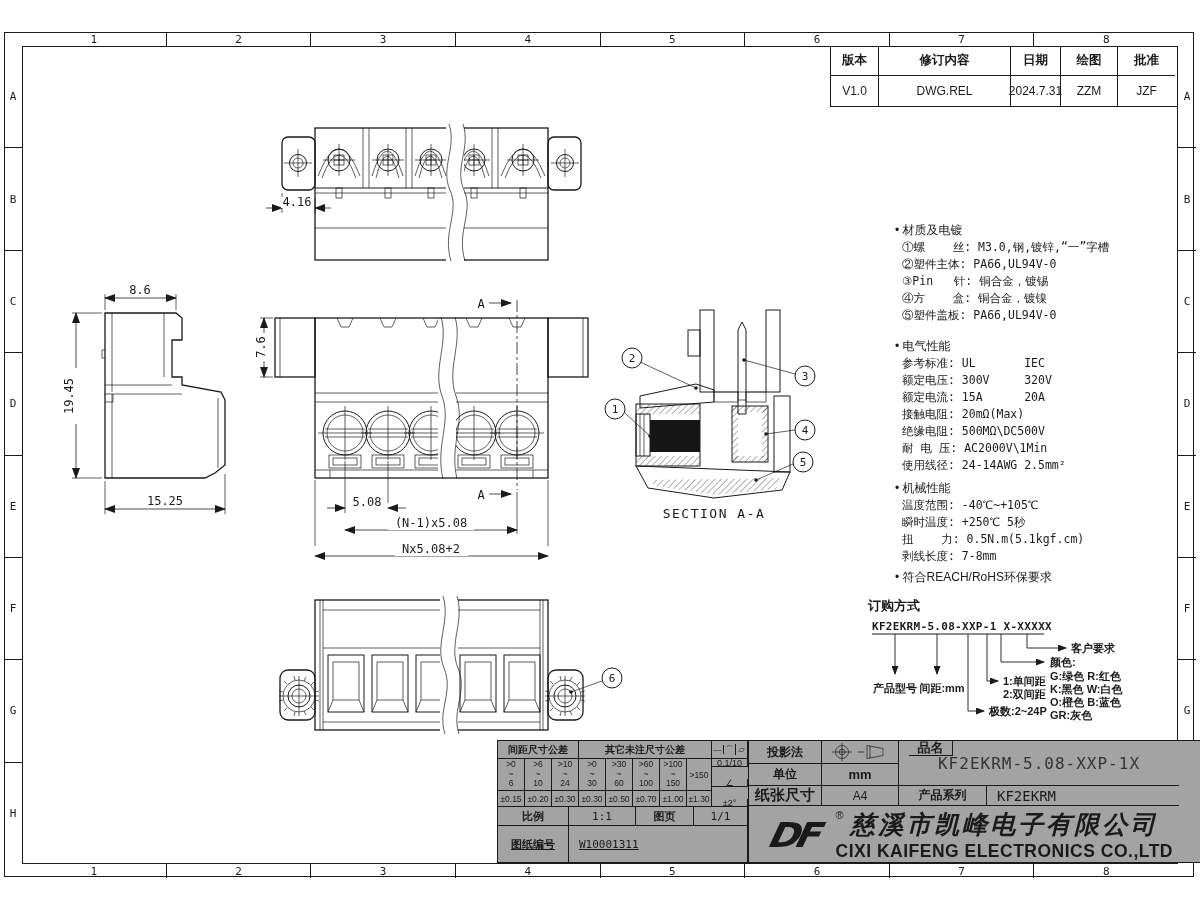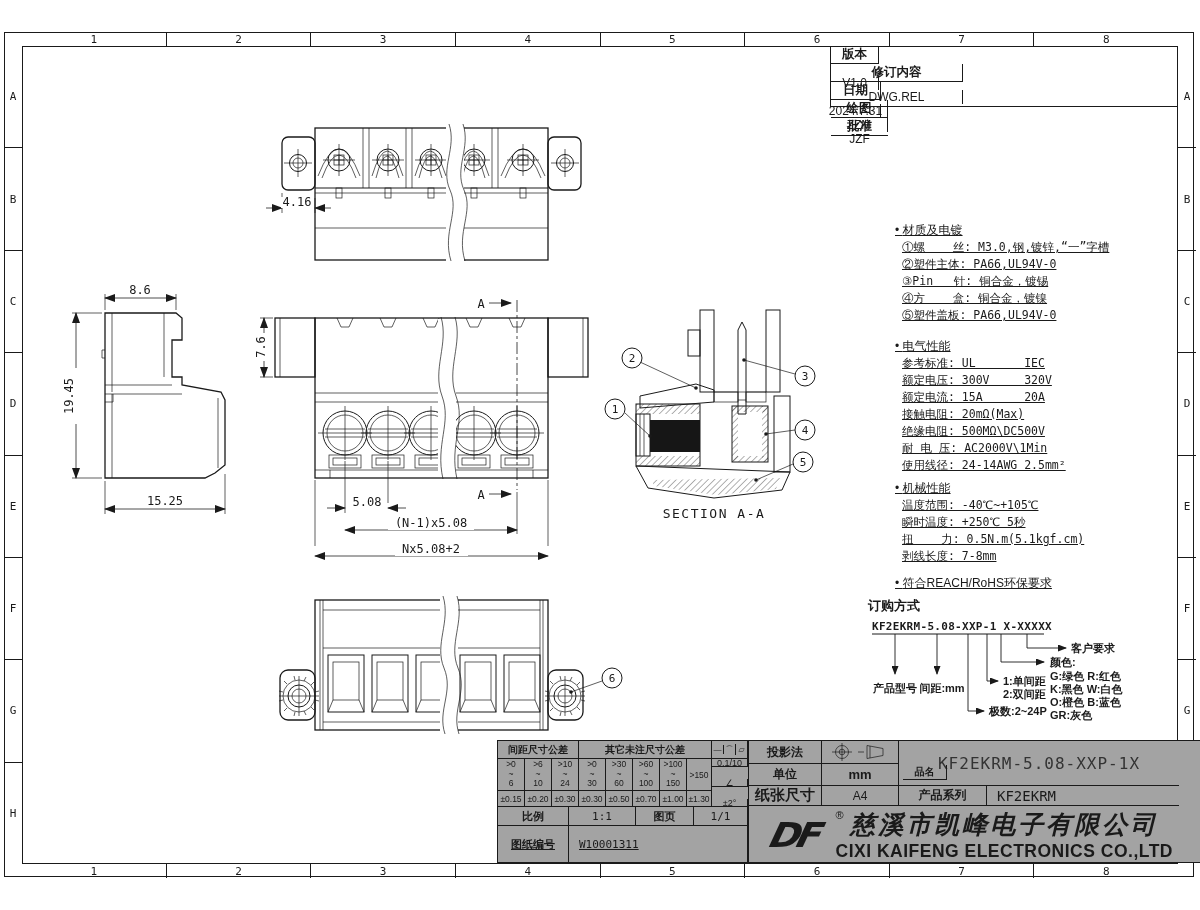--- a/index.html
+++ b/index.html
@@ -13,28 +13,28 @@
   .band-h{left:22px;width:1156px;height:14px;}
   .band-v{top:46px;width:18px;height:818px;flex-direction:column;}
   .band-cell{flex:1;display:flex;align-items:center;justify-content:center;
     font:11px "DejaVu Sans Mono",monospace;box-sizing:border-box;}
   .band-h .band-cell{border-right:1px solid #1a1a1a;}
   .band-h .band-cell:last-child{border-right:none;}
   .band-v .band-cell{border-bottom:1px solid #1a1a1a;}
   .band-v .band-cell:last-child{border-bottom:none;}
   
   #rev{left:830px;top:46px;width:348px;border-left:1.2px solid #1a1a1a;border-bottom:1.2px solid #1a1a1a;box-sizing:border-box;}
-  .rev-row{display:flex;height:30px;flex-direction:column;}
+  .rev-row{display:flex;height:30px;}
   .rev-cell{border-right:1px solid #1a1a1a;border-bottom:1px solid #1a1a1a;display:flex;align-items:center;justify-content:center;box-sizing:border-box;font-size:12px;}
   .rev-row:last-child .rev-cell{border-bottom:none;}
   .rev-cell:last-child{border-right:none;}
   .rev-head{font-weight:bold;font-size:12.5px;}
   .rc1{width:48px;} .rc2{width:132px;} .rc3{width:50px;} .rc4{width:57px;} .rc5{width:57px;}
   
-  #notes{left:895px;top:222px;width:290px;font-size:12px;line-height:17px;text-decoration:underline;}
+  #notes{left:895px;top:222px;width:290px;font-size:12px;line-height:17px;}
   .nsec-title{white-space:pre;}
   .nsec-title:before{content:"• ";}
   .nline{white-space:pre;padding-left:7px;font-family:"DejaVu Sans Mono","Liberation Sans",monospace;font-size:11.5px;}
   .nsec{margin-bottom:0;}
   
   #tblock{left:497px;top:740px;width:785px;height:123px;border:1.4px solid #1a1a1a;box-sizing:border-box;display:flex;background:#a3a3a3;}
   #tb-left{width:250px;box-sizing:border-box;display:flex;flex-direction:column;}
   .tbx{box-sizing:border-box;border-right:1px solid #1a1a1a;border-bottom:1px solid #1a1a1a;display:flex;align-items:center;justify-content:center;overflow:hidden;}
   .tol-r1{display:flex;height:18px;}
   .tol-hp{width:81px;font-size:10px;font-weight:bold;}
@@ -49,21 +49,21 @@
   .tolv{height:16px;font-size:8.5px;}
   .symcol{width:36px;display:flex;flex-direction:column;gap:12px;}
   .symcell{height:16px;font-size:9px;}
   .tb-row{display:flex;}
   .lbl{font-weight:bold;font-size:11px;}
   .val{font-size:11px;}
   .mono{font-family:"DejaVu Sans Mono",monospace;}
   #tb-right{width:431px;box-sizing:border-box;border-left:0.5px solid #1a1a1a;display:flex;flex-direction:column;}
   .tbr-row{display:flex;}
   .pn-cell{position:relative;width:280px;border-bottom:1px solid #1a1a1a;box-sizing:border-box;display:flex;align-items:center;justify-content:center;}
-  #pn-tag{position:absolute;left:4px;top:0;width:44px;height:15px;border-right:1px solid #1a1a1a;border-bottom:1px solid #1a1a1a;font-size:10px;font-weight:bold;display:flex;align-items:center;justify-content:center;box-sizing:border-box;margin-top:24px;}
+  #pn-tag{position:absolute;left:10px;top:0;width:44px;height:15px;border-right:1px solid #1a1a1a;border-bottom:1px solid #1a1a1a;font-size:13px;font-weight:bold;display:flex;align-items:center;justify-content:center;box-sizing:border-box;}
   #product-name{font:16px "DejaVu Sans Mono",monospace;letter-spacing:1px;color:#333;}
   #company{flex:1;display:flex;align-items:center;box-sizing:border-box;padding:2px 6px;}
   #logo-wrap{width:120px;text-align:center;position:relative;}
   #logo-text{font:italic 900 38px "DejaVu Sans",sans-serif;transform:skewX(-14deg) scaleY(0.9);display:inline-block;letter-spacing:-5px;}
   #logo-reg{position:absolute;right:-8px;top:-4px;font-size:11px;}
   #company-names{flex:1;text-align:center;}
   #company-cn{font-size:25px;font-weight:bold;letter-spacing:3px;white-space:nowrap;font-style:italic;}
   #company-en{font-size:17.5px;font-weight:bold;letter-spacing:0.5px;white-space:nowrap;}
   svg text{fill:#1a1a1a;}
   .ol{fill:none;stroke:#1a1a1a;stroke-width:1.3;}
@@ -471,21 +471,21 @@
       <div class="nline">耐 电 压: AC2000V\1Min</div>
       <div class="nline">使用线径: 24-14AWG 2.5mm²</div>
     </div>
     <div class="nsec" style="margin-top:6px;">
       <div class="nsec-title">机械性能</div>
       <div class="nline">温度范围: -40℃~+105℃</div>
       <div class="nline">瞬时温度: +250℃ 5秒</div>
       <div class="nline">扭    力: 0.5N.m(5.1kgf.cm)</div>
       <div class="nline">剥线长度: 7-8mm</div>
     </div>
-    <div class="nsec-title" style="margin-top:10px;">符合REACH/RoHS环保要求</div>
+    <div class="nsec-title" style="margin-top:4px;">符合REACH/RoHS环保要求</div>
   </div>
 
   <svg class="abs" style="left:858px;top:596px;" width="334" height="152" viewBox="0 0 334 152">
     <defs>
       <marker id="moA" markerWidth="9" markerHeight="7" refX="8" refY="3.5" orient="auto" markerUnits="userSpaceOnUse">
           <path d="M0,0 L9,3.5 L0,7 Z" fill="#1a1a1a"></path>
         </marker>
     </defs>
     <text x="10" y="14" style="font:bold 13px 'Liberation Sans',sans-serif;">订购方式</text>
     <text x="14" y="34" style="font:bold 11px 'DejaVu Sans Mono',monospace;letter-spacing:0.3px;">KF2EKRM-5.08-XXP-1 X-XXXXX</text>

